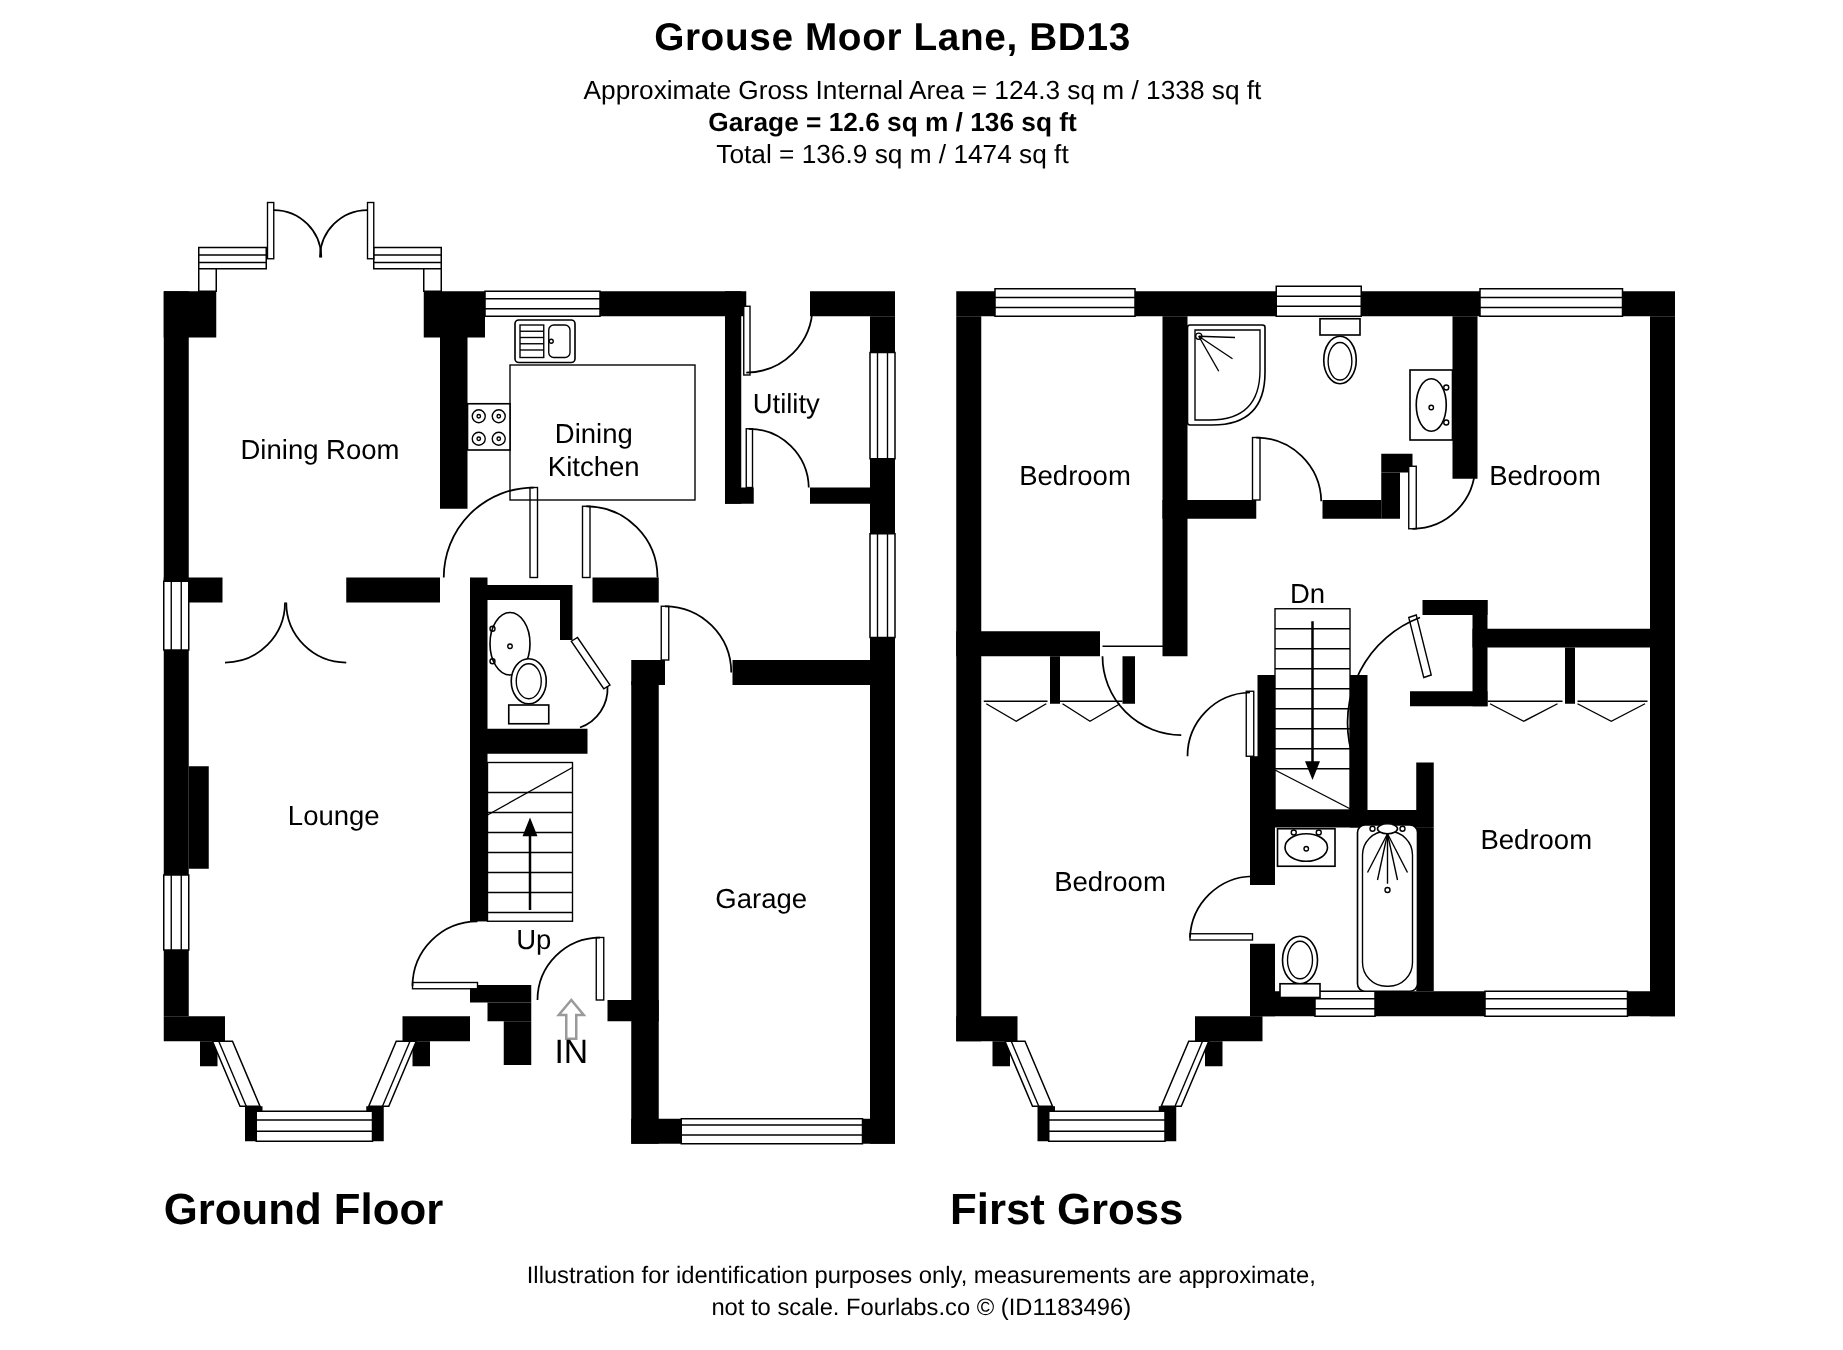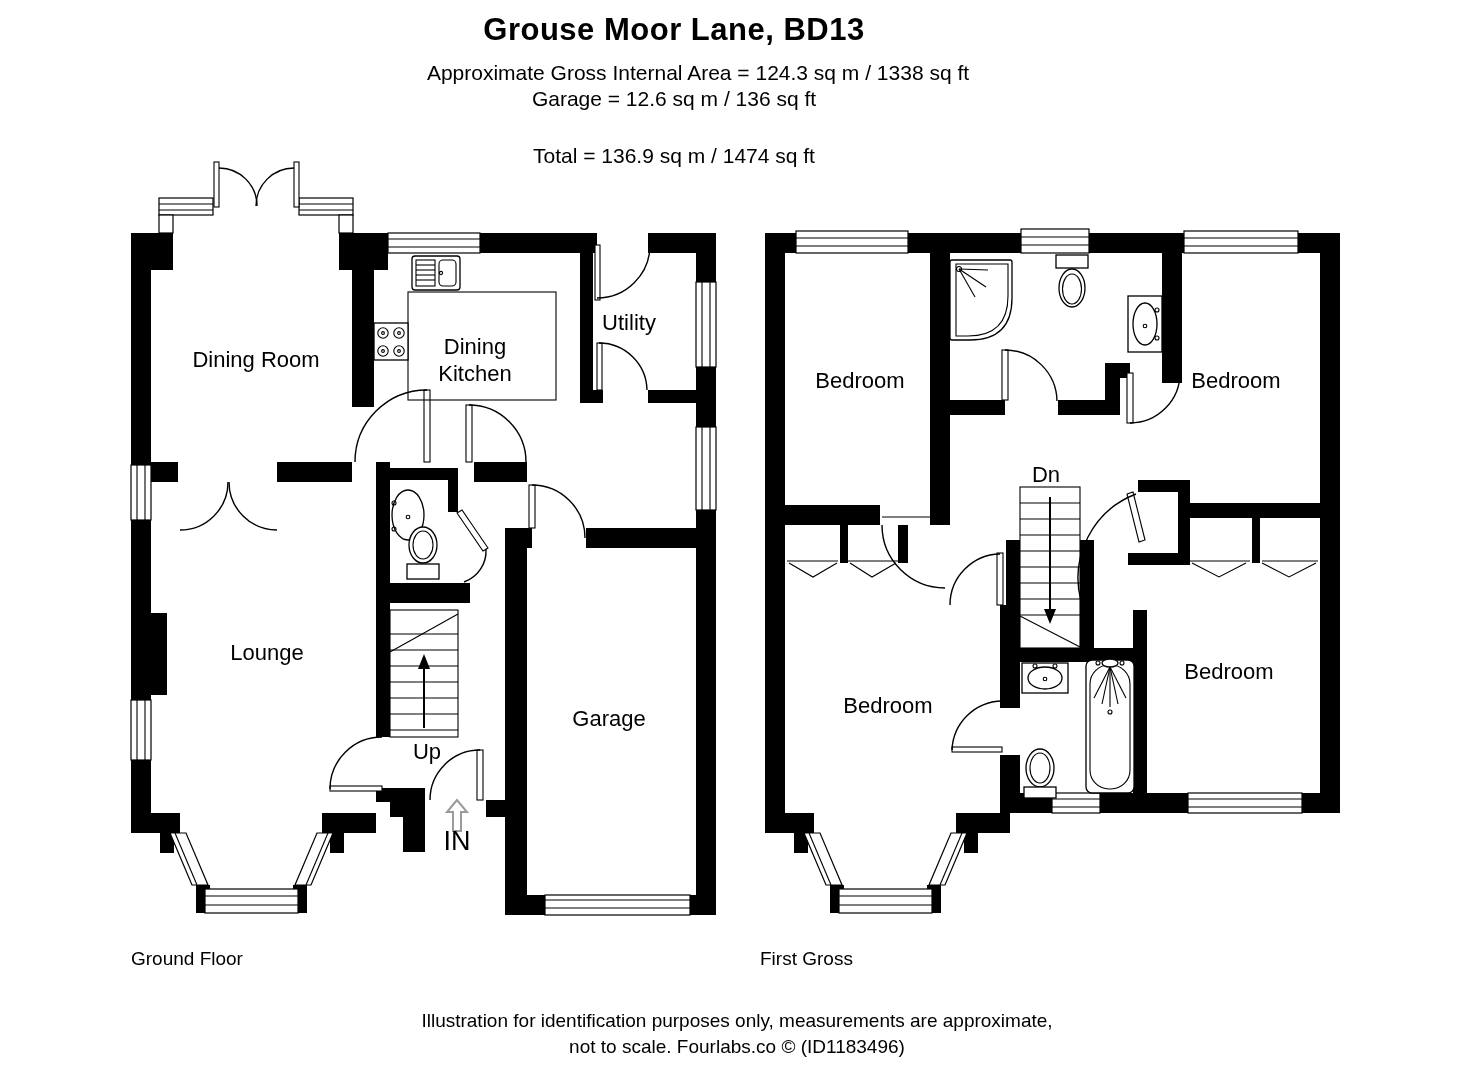--- a/index.html
+++ b/index.html
@@ -1,22 +1,22 @@
 <!DOCTYPE html>
 <html><head>
 <meta charset="utf-8">
 <style>
   html,body{margin:0;padding:0;background:#fff;}
   body{width:1474px;height:1080px;position:relative;overflow:hidden;
        font-family:"Liberation Sans",sans-serif;color:#000;}
-  .hdr{position:absolute;left:0;width:1348px;text-align:center;}
+  .hdr{position:absolute;left:0;width:1348px;text-align:center;padding-left:40px;}
   #title{top:12px;font-size:31px;font-weight:bold;letter-spacing:.5px;}
   .sub{font-size:21px;}
-  #sub1{top:61px;margin-left:24px;} #sub2{top:87px;} #sub3{top:112px;margin-top:32px;}
-  .floorlab{position:absolute;font-size:19px;font-weight:normal;}
+  #sub1{top:61px;margin-left:24px;} #sub2{top:87px;font-weight:bold;} #sub3{top:112px;}
+  .floorlab{position:absolute;font-size:35px;font-weight:bold;}
   #gf-label{left:131px;top:948px;}
   #ff-label{left:760px;top:948px;}
   .foot{position:absolute;left:0;width:1474px;text-align:center;font-size:19px;}
   #foot1{top:1010px;} #foot2{top:1036px;}
   #plan-svg{position:absolute;left:0;top:0;}
   .ln{fill:none;stroke:#000;stroke-width:1.4px;}
   .thin{fill:none;stroke:#000;stroke-width:1.1px;}
   .win{fill:#fff;stroke:#000;stroke-width:1.2px;}
   .leaf{fill:#fff;stroke:#000;stroke-width:1.1px;}
   .fix{fill:#fff;stroke:#000;stroke-width:1.3px;}

